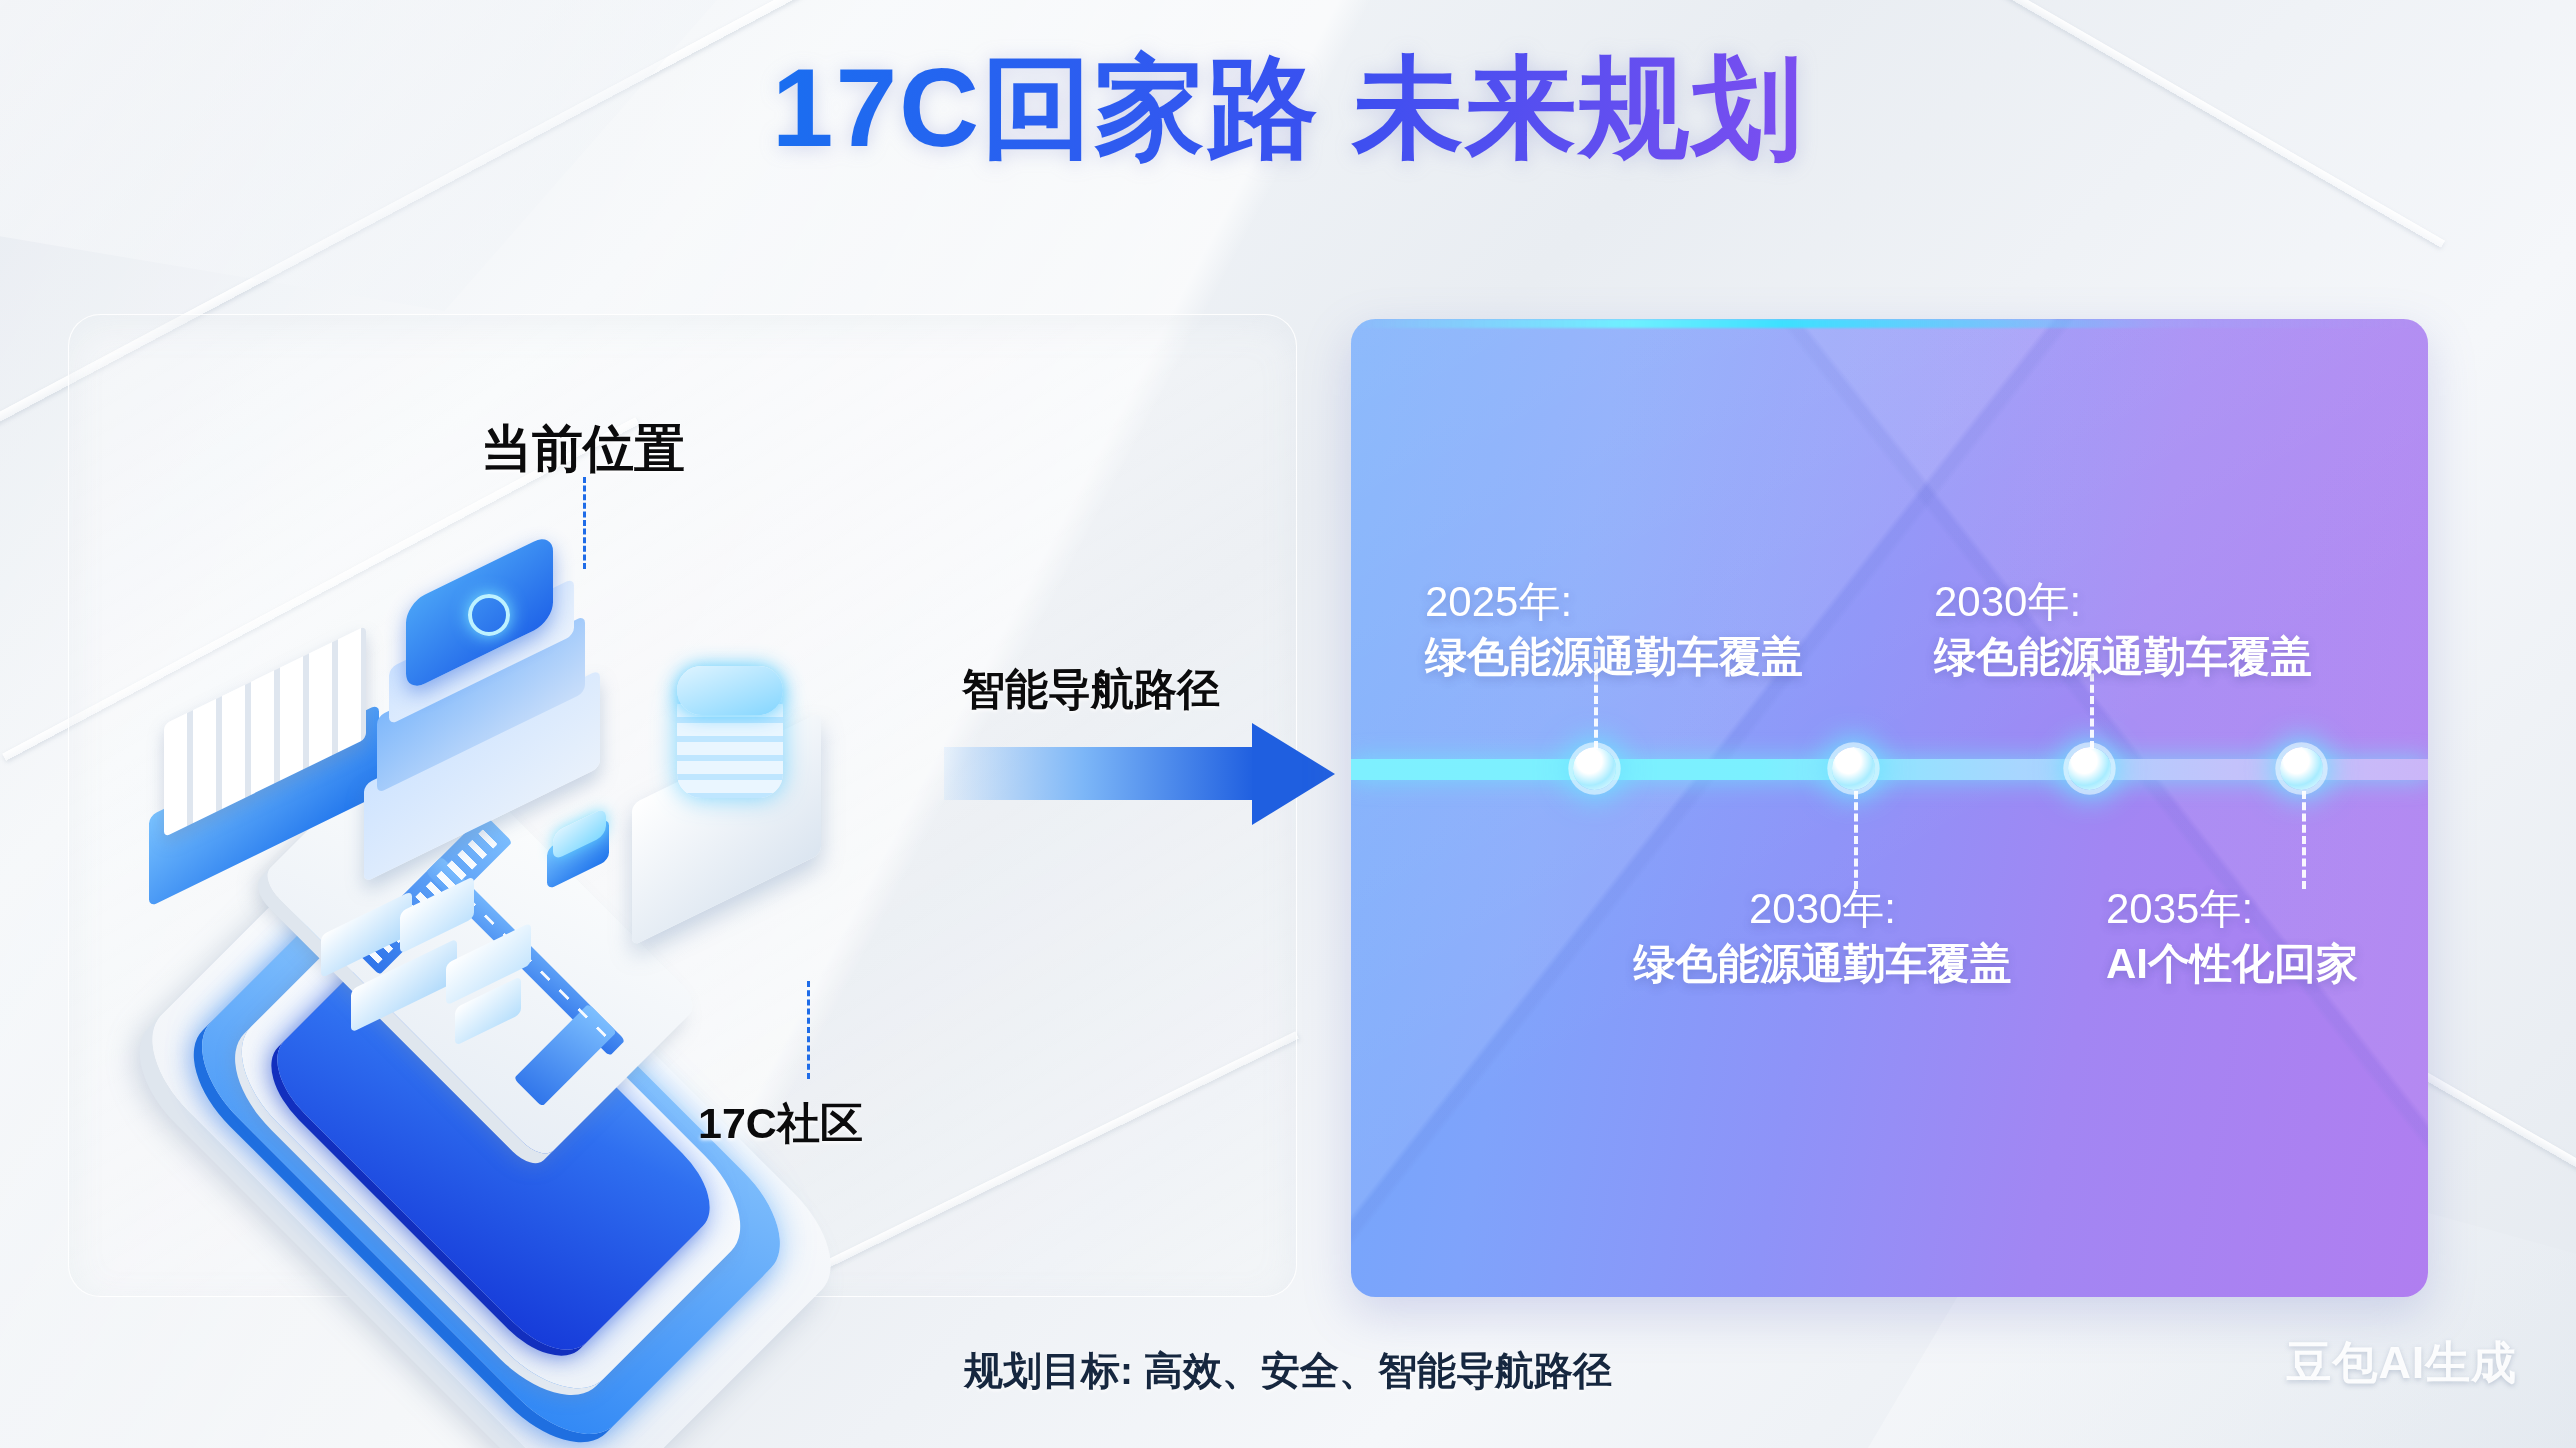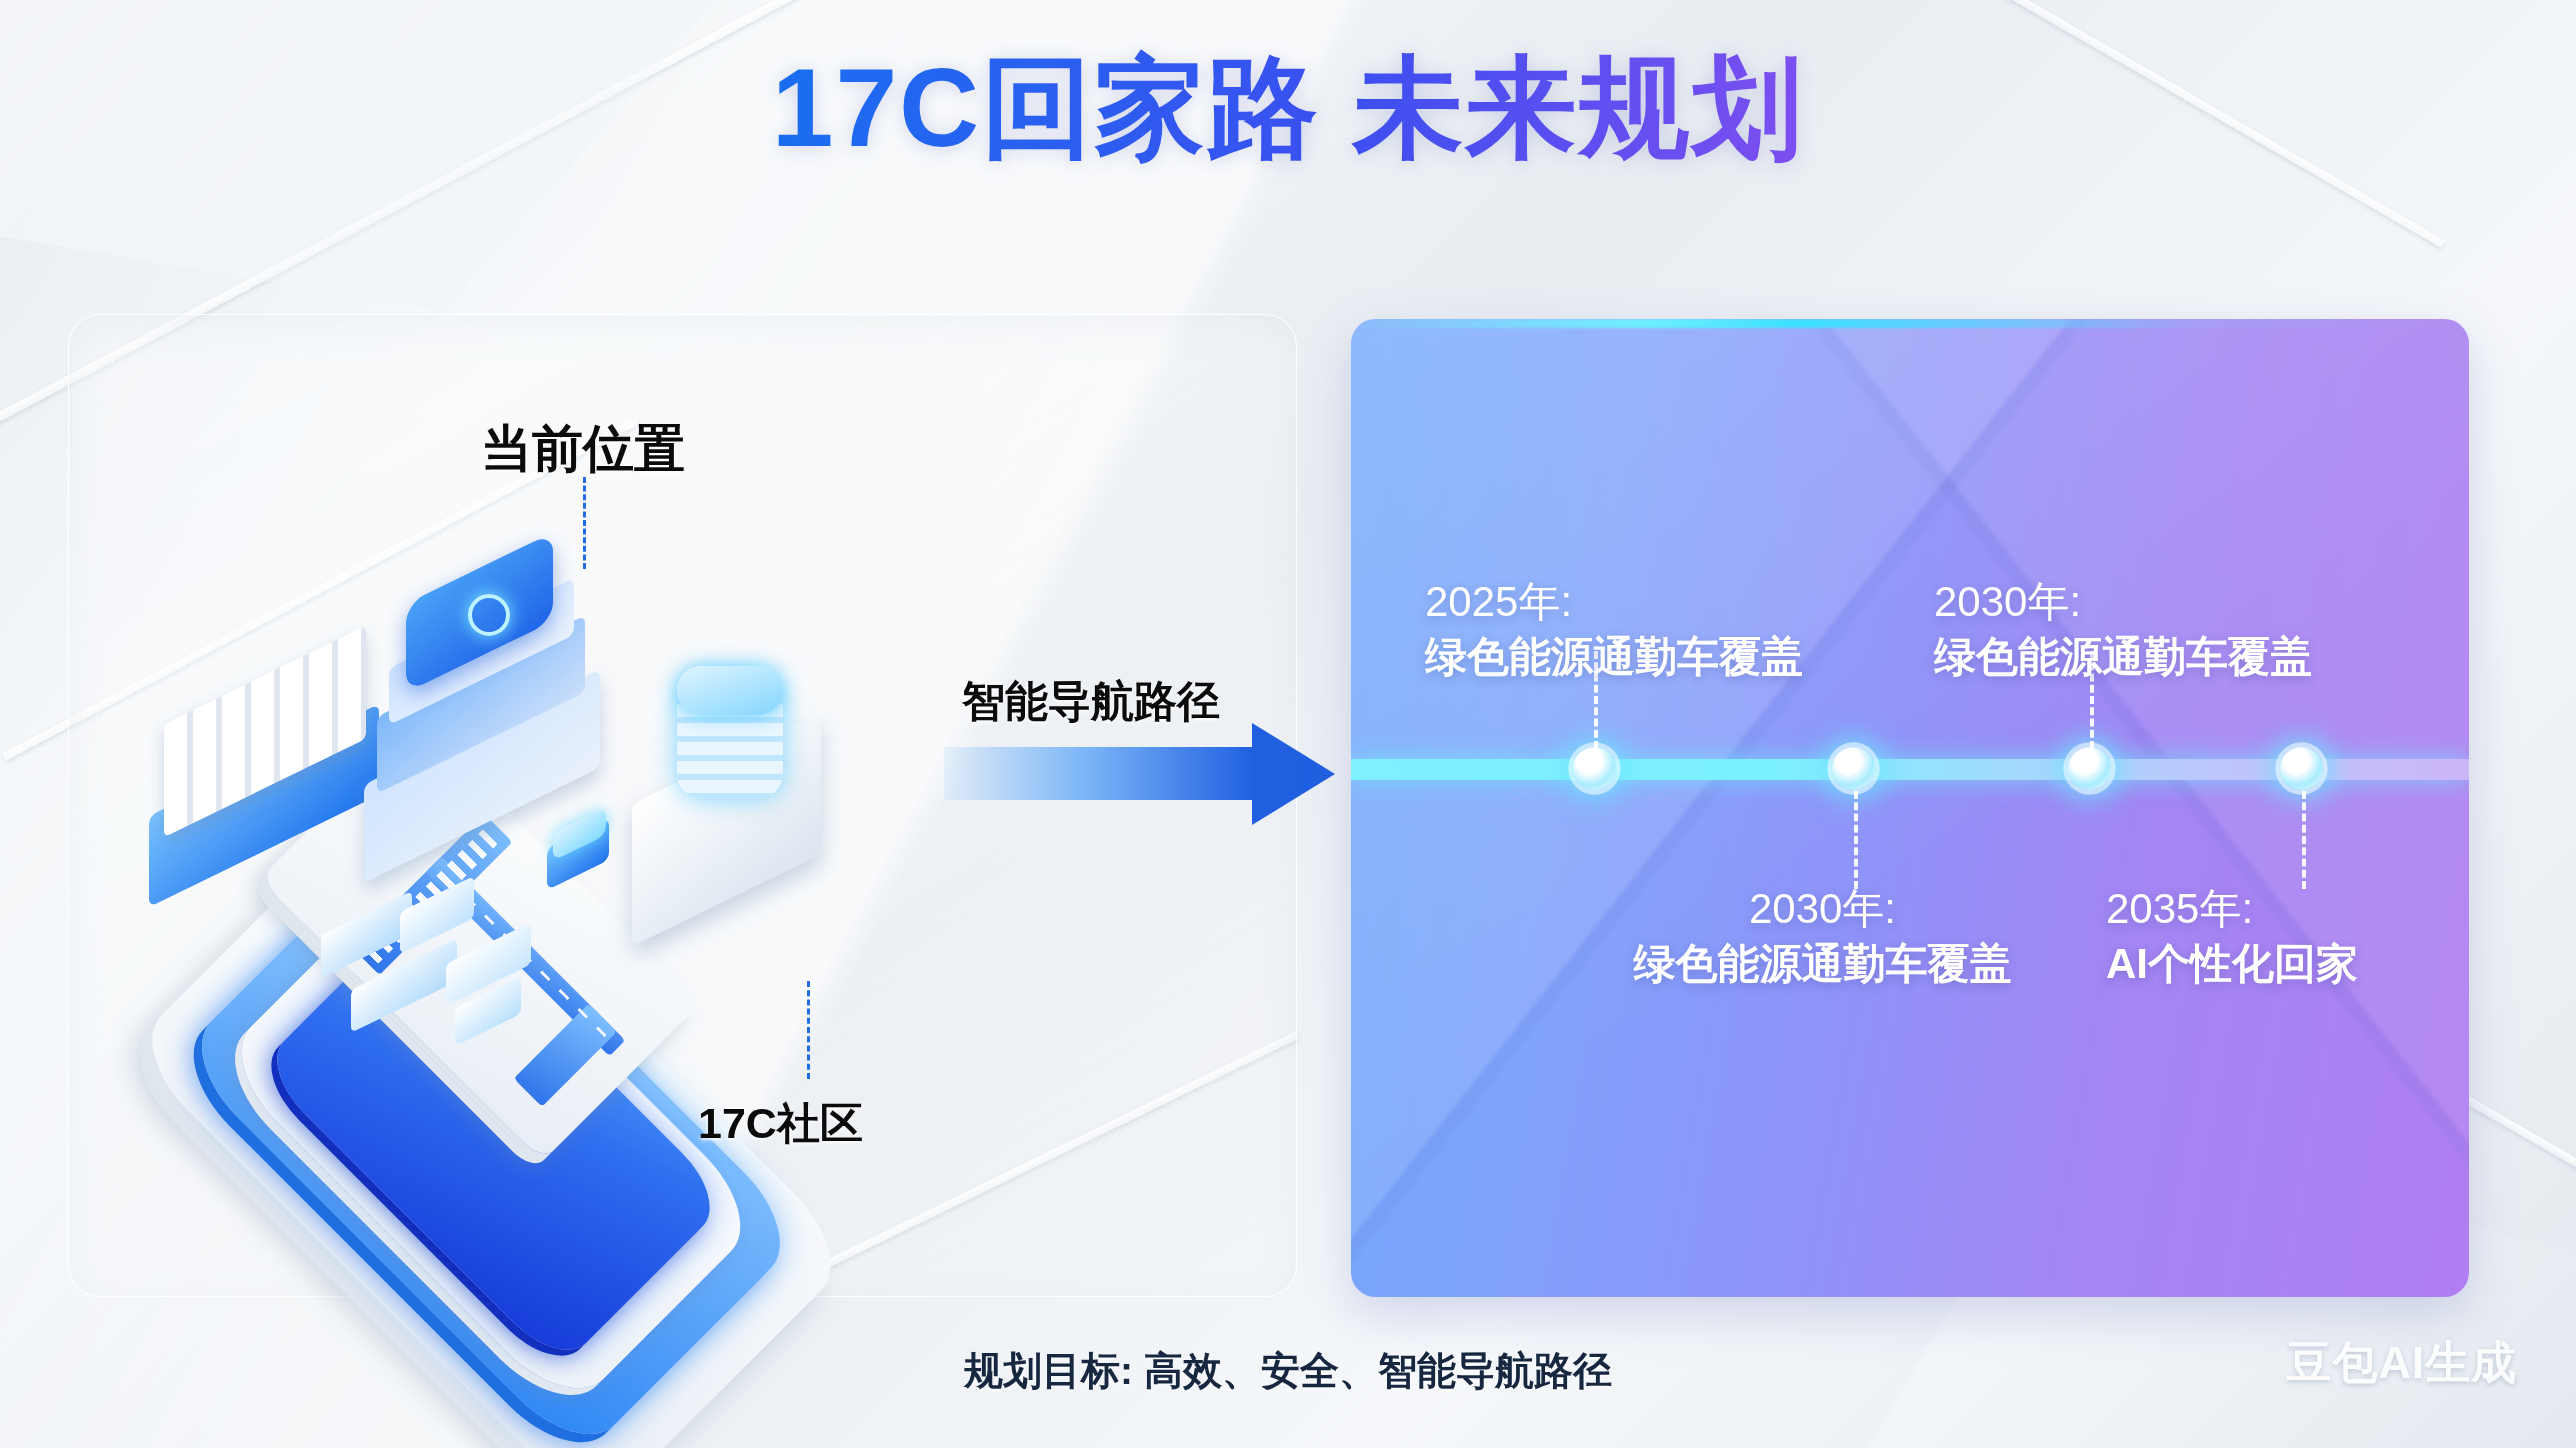--- a/index.html
+++ b/index.html
@@ -49,23 +49,23 @@
        text-shadow:0 1.9px 3.8px rgba(255,255,255,.9);}
   .dash-v{position:absolute;width:0;border-left:3.8px dashed #1f6ce8;}
   
   #arrowWrap{position:absolute;left:944px;top:717px;width:396px;height:113px;}
   #arrowBody{position:absolute;left:0;top:30px;width:311px;height:53px;
     background:linear-gradient(90deg,rgba(190,222,255,.25),#7cb6f7 45%,#1f5fe0);}
   #arrowHead{position:absolute;left:308px;top:5.7px;width:0;height:0;
     border-top:51px solid transparent;border-bottom:51px solid transparent;
     border-left:83px solid #1f5fe0;}
   
-  #tlpanel{position:absolute;left:1351px;top:319px;width:1118px;height:978px;border-radius:24.5px;
+  #tlpanel{position:absolute;left:1351px;top:319px;width:1033px;height:978px;border-radius:24.5px;
     background:linear-gradient(100deg,#6fa8fb 0%,#7fa3fb 22%,#8e93f8 46%,#a286f3 68%,#b07ef0 100%);
-    box-shadow:0 17px 47px rgba(120,130,200,.28);overflow:hidden;}
+    box-shadow:0 17px 47px rgba(120,130,200,.28);overflow:hidden;padding-left:44px;}
   #tlpanel .sheen{position:absolute;inset:0;
     background:
       linear-gradient(128deg,rgba(255,255,255,.10) 0 38%,rgba(90,110,200,.10) 38.4% 39%,rgba(255,255,255,0) 39.4%),
       linear-gradient(232deg,rgba(255,255,255,.08) 0 34%,rgba(90,110,200,.10) 34.4% 35%,rgba(255,255,255,0) 35.4%),
       linear-gradient(150deg,rgba(255,255,255,.12),rgba(255,255,255,0) 55%);}
   #topglow{position:absolute;left:0;right:0;top:0;height:8.5px;
     background:linear-gradient(90deg,rgba(120,220,255,0) 0%,#6ef0ff 26%,#3de0ff 40%,rgba(150,180,255,.25) 75%,rgba(180,150,255,0) 100%);
     filter:blur(0.9px);}
   #tlline{position:absolute;left:0;right:0;top:440px;height:21px;
     background:linear-gradient(90deg,#7ef0ff 0%,#7bf0ff 38%,#a8d6ff 62%,#c3c2fb 82%,#cbb6f8 100%);
@@ -176,21 +176,21 @@
 <div class="lbl" style="left:481px;top:415px;font-size:51px;">当前位置</div>
 <div class="dash-v" style="left:583px;top:477px;height:92px;"></div>
 
 <div class="lbl" style="left:698px;top:1095px;font-size:43px;">17C社区</div>
 <div class="dash-v" style="left:807px;top:981px;height:98px;"></div>
 
 <div id="arrowWrap">
   <div id="arrowBody"></div>
   <div id="arrowHead"></div>
 </div>
-<div class="lbl" style="left:962px;top:661px;font-size:43px;margin-top:12px;">智能导航路径</div>
+<div class="lbl" style="left:962px;top:661px;font-size:43px;">智能导航路径</div>
 
 <div id="tlpanel">
   <div class="sheen"></div>
   <div id="topglow"></div>
   <div id="tlline"></div>
 
   <div class="dot" style="left:222px;top:428px;"></div>
   <div class="dot" style="left:481px;top:428px;"></div>
   <div class="dot" style="left:717px;top:428px;"></div>
   <div class="dot" style="left:929px;top:428px;"></div>

